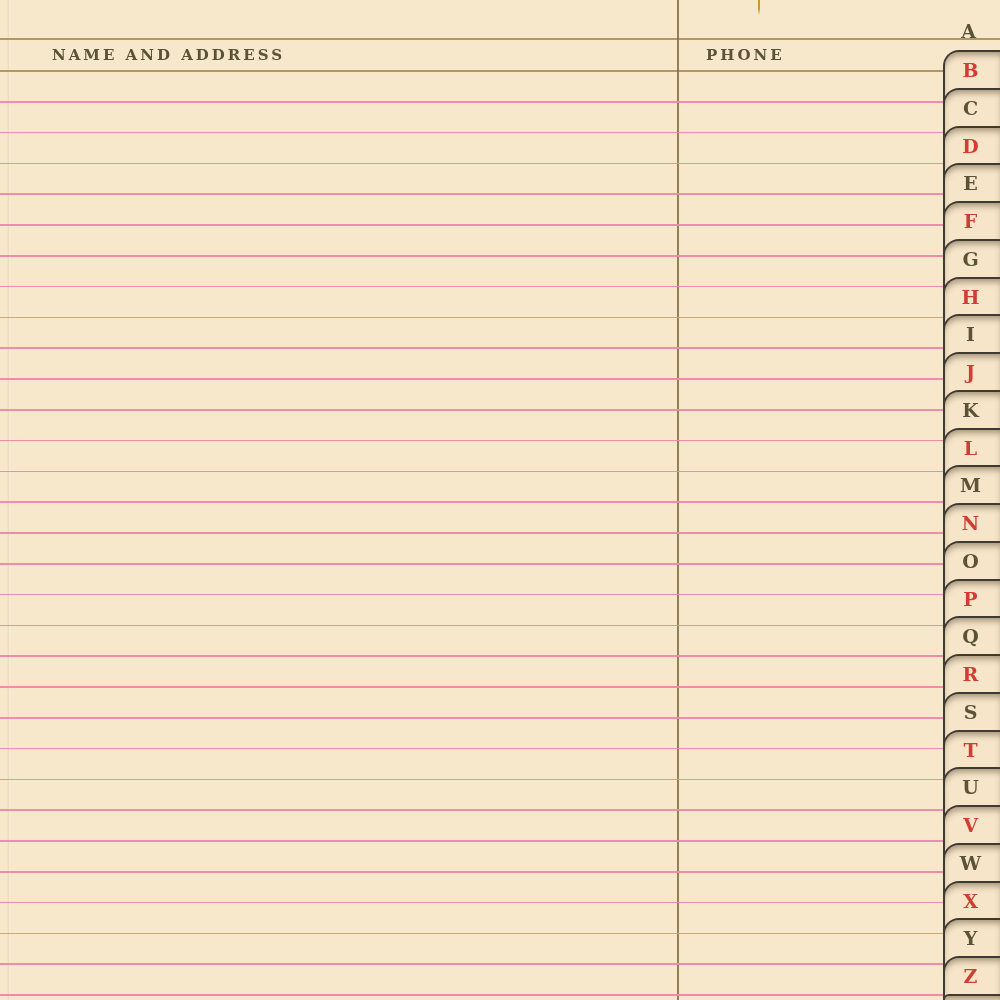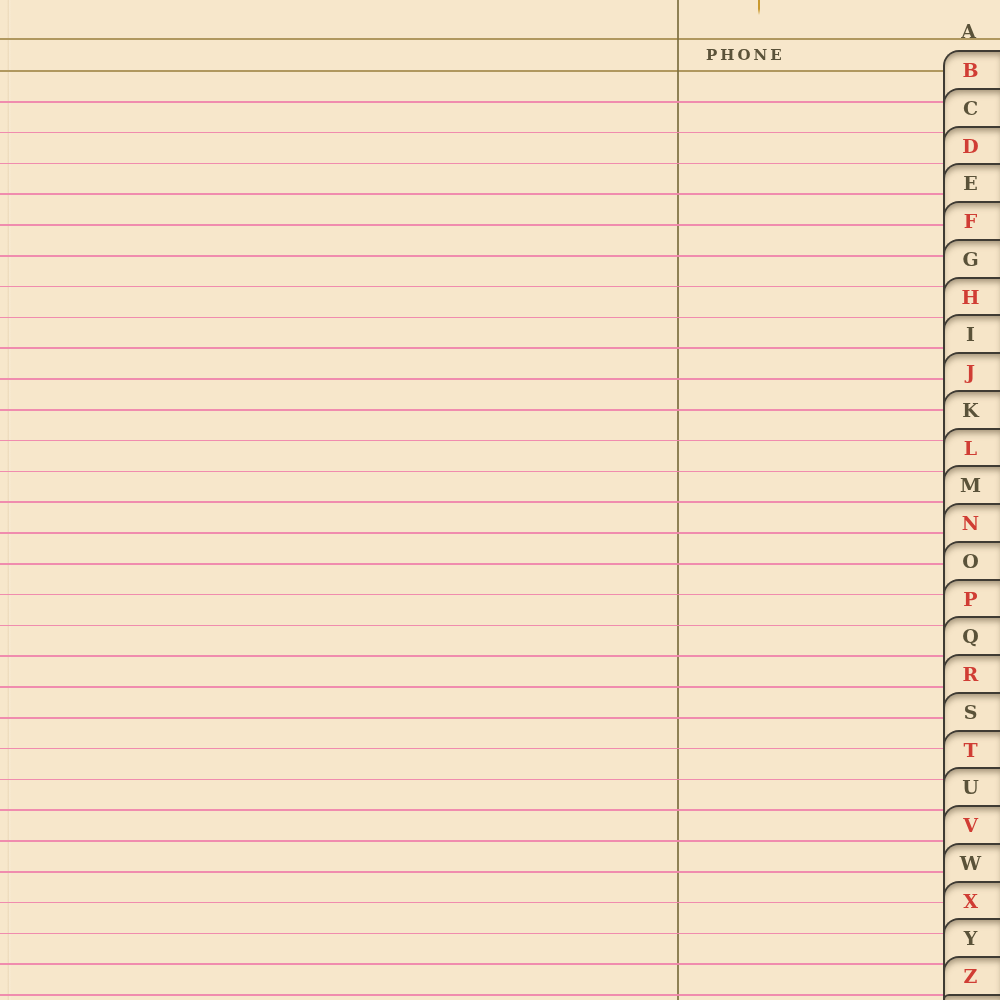--- a/index.html
+++ b/index.html
@@ -85,20 +85,21 @@
 </style>
 </head>
 <body>
 
 <div id="stage">
   <div class="left-crease"></div>
 
   <div class="rule-olive top"></div>
   <div class="rule-olive bottom"></div>
 
+  <div class="header-label name">NAME AND ADDRESS</div>
   <div class="header-label phone">PHONE</div>
 
   <div class="divider-vertical"></div>
   <div class="gold-mark"></div>
 
   <div id="ruled-lines">
       <div class="ruled-line" style="top: 101px;"></div>
       <div class="ruled-line" style="top: 131.8px;"></div>
       <div class="ruled-line" style="top: 162.6px;"></div>
       <div class="ruled-line" style="top: 193.4px;"></div>

